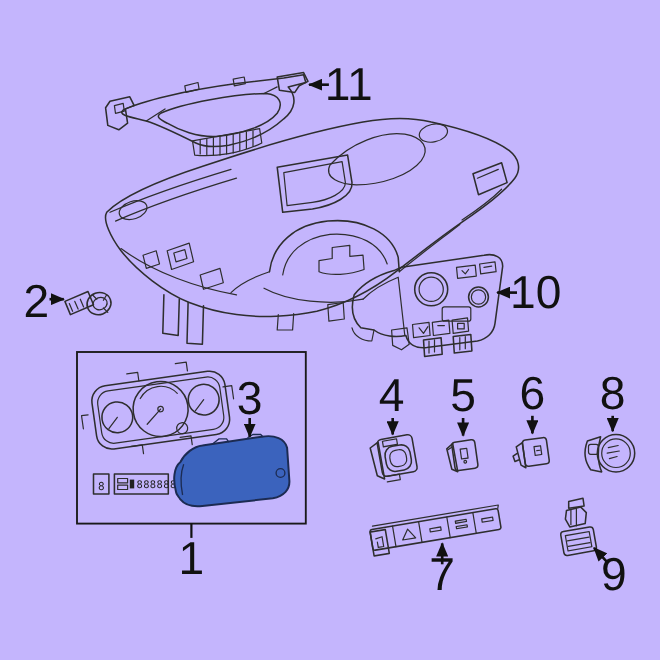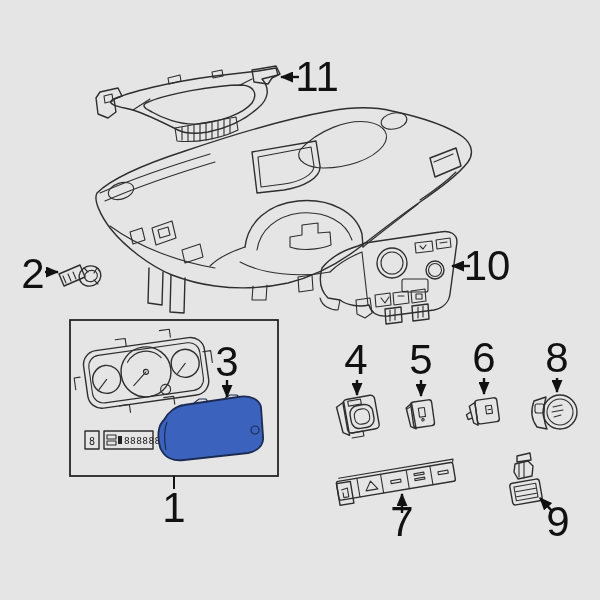--- a/index.html
+++ b/index.html
@@ -1,16 +1,16 @@
 <!DOCTYPE html>
 <html><head>
 <meta charset="utf-8">
 <style>
   html,body{margin:0;padding:0;background:#ffffff;}
-  .canvas{width:600px;height:600px;position:relative;background:#e5e5e5;overflow:hidden;}
+  .canvas{width:600px;height:600px;position:relative;background:#c4b5fd;overflow:hidden;}
   svg{display:block;}
   .art{stroke:#2e2e2e;stroke-width:1.4;fill:none;stroke-linejoin:round;stroke-linecap:round;}
   .art2{stroke:#2e2e2e;stroke-width:1.1;fill:none;stroke-linejoin:round;stroke-linecap:round;}
   .boxline{stroke:#1a1a1a;stroke-width:1.7;fill:none;}
   .callout{font-family:"Liberation Sans", sans-serif;font-size:42px;fill:#111111;}
   .arrow{stroke:#111111;stroke-width:2.4;fill:none;marker-end:url(#ah);}
   .tick{stroke:#111111;stroke-width:2;fill:none;}
   .lens{fill:#3b63bd;stroke:#1c2b52;stroke-width:1.8;stroke-linejoin:round;}
   .lensline{stroke:#1c2b52;stroke-width:1.2;fill:none;}
   .lcdtext{font-family:"DejaVu Sans Mono", monospace;font-size:10px;fill:#222;}

